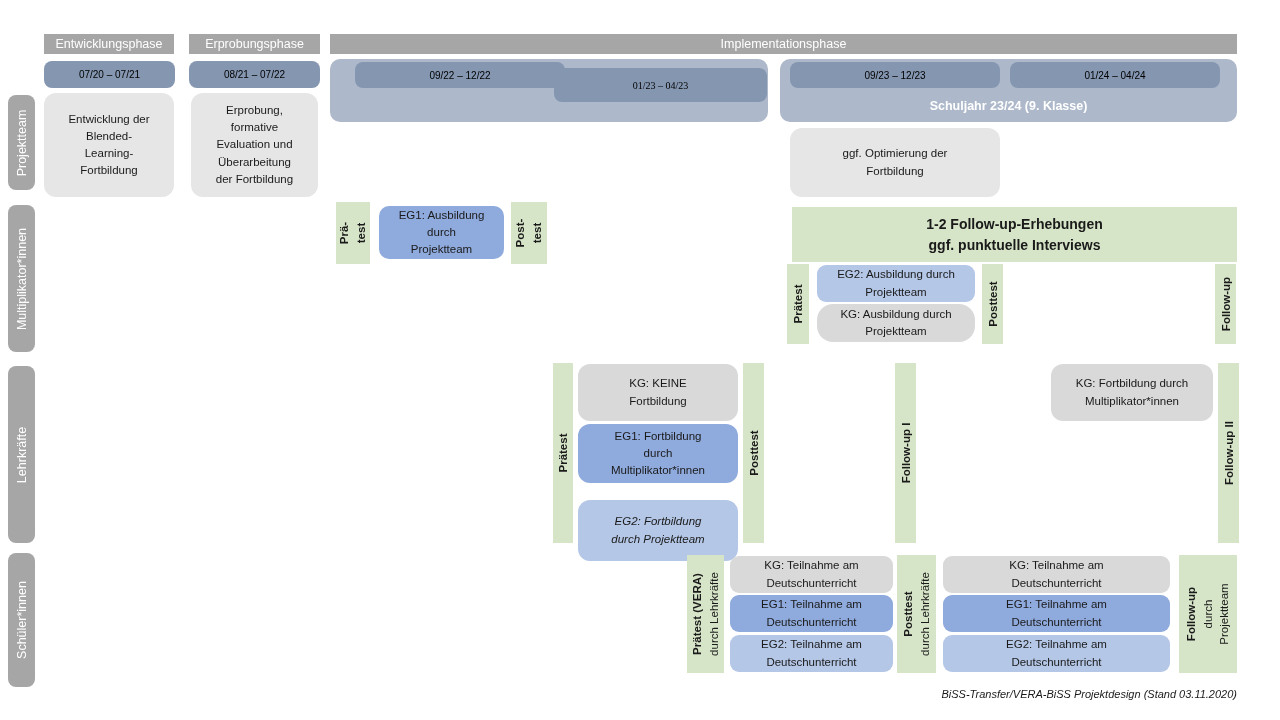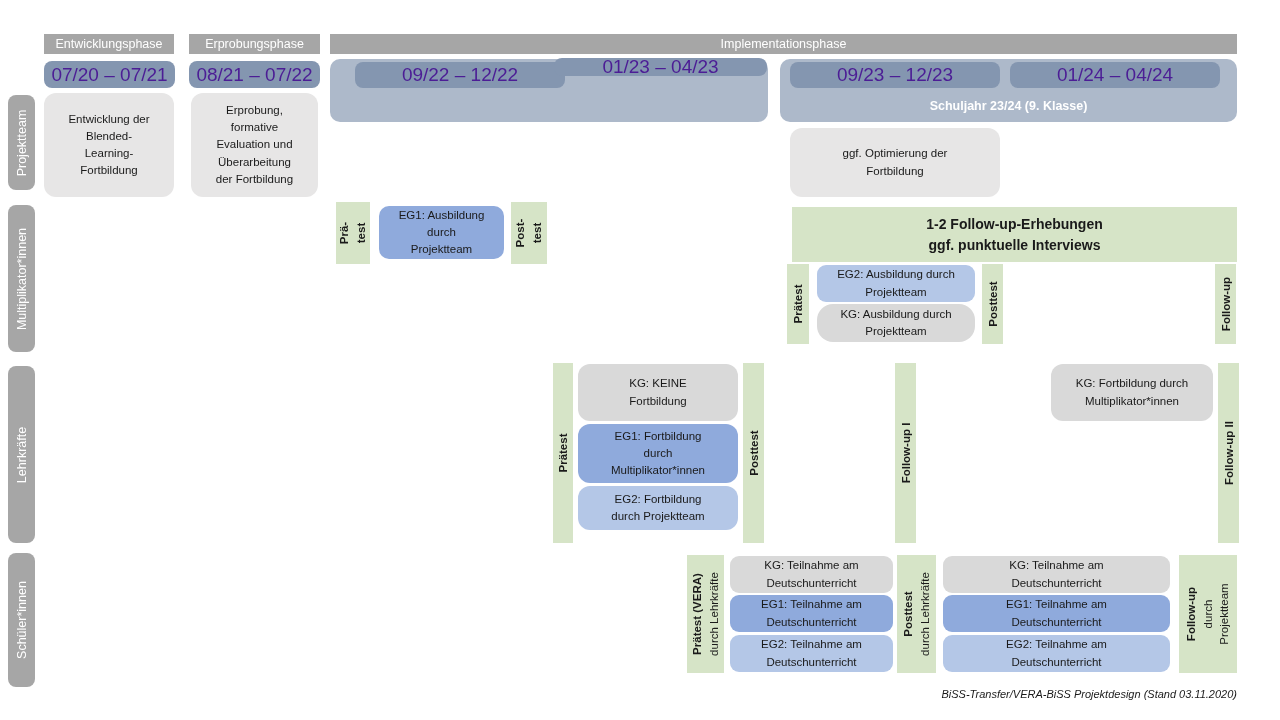--- a/index.html
+++ b/index.html
@@ -8,21 +8,21 @@
     font-family:"Liberation Sans", sans-serif;color:#1a1a1a;overflow:hidden;
   }
   .abs{position:absolute;box-sizing:border-box;}
   
   .phase{
     background:#a6a6a6;color:#ffffff;font-size:12.5px;
     display:flex;align-items:center;justify-content:center;
   }
   
   .datebar{
-    background:#8496b0;color:#4c1d95;font-size:19px;border-radius:8px;
+    background:#8496b0;color:#000000;font-size:10px;border-radius:8px;
     display:flex;align-items:center;justify-content:center;
   }
   
   .syc{background:#adb9ca;border-radius:10px;}
   .sylabel{
     color:#ffffff;font-weight:bold;font-size:12.5px;
     display:flex;align-items:center;justify-content:center;text-align:center;
   }
   
   .box{
@@ -61,21 +61,21 @@
 
 <div class="abs phase" style="left:44px;top:34px;width:130px;height:20px;">Entwicklungsphase</div>
 <div class="abs phase" style="left:189px;top:34px;width:131px;height:20px;">Erprobungsphase</div>
 <div class="abs phase" style="left:330px;top:34px;width:907px;height:20px;">Implementationsphase</div>
 
 <div class="abs datebar" style="left:44px;top:61px;width:131px;height:27px;">07/20 – 07/21</div>
 <div class="abs datebar" style="left:189px;top:61px;width:131px;height:27px;">08/21 – 07/22</div>
 
 <div class="abs syc" style="left:330px;top:59px;width:438px;height:63px;"></div>
 <div class="abs datebar" style="left:336px;top:62px;width:210px;height:26px;margin-left:19px;">09/22 – 12/22</div>
-<div class="abs datebar" style="left:554px;top:58px;width:213px;height:18px;">01/23 – 04/23</div>
+<div class="abs datebar" style="left:554px;top:68px;width:213px;height:34px;font-family:Liberation Serif, serif;">01/23 – 04/23</div>
 <div class="abs sylabel" style="left:330px;top:92px;width:438px;height:28px;margin-top:35px;">Schuljahr 22/23 (8. Klasse)</div>
 
 <div class="abs syc" style="left:780px;top:59px;width:457px;height:63px;"></div>
 <div class="abs datebar" style="left:790px;top:62px;width:210px;height:26px;">09/23 – 12/23</div>
 <div class="abs datebar" style="left:1010px;top:62px;width:210px;height:26px;">01/24 – 04/24</div>
 <div class="abs sylabel" style="left:780px;top:92px;width:457px;height:28px;">Schuljahr 23/24 (9. Klasse)</div>
 
 <div class="abs vbar rowlabel" style="left:8px;top:95px;width:27px;height:95px;">
   <div class="rot">Projektteam</div>
 </div>
@@ -133,21 +133,21 @@
 </div>
 
 <div class="abs vbar green" style="left:553px;top:363px;width:20px;height:180px;">
   <div class="rot b">Prätest</div>
 </div>
 <div class="abs box kg" style="left:578px;top:364px;width:160px;height:57px;">KG: KEINE
 Fortbildung</div>
 <div class="abs box eg1" style="left:578px;top:424px;width:160px;height:59px;">EG1: Fortbildung
 durch
 Multiplikator*innen</div>
-<div class="abs box eg2" style="left:578px;top:486px;width:160px;height:44px;">EG2: Fortbildung
+<div class="abs box eg2" style="left:578px;top:500px;width:160px;height:61px;font-style:italic;">EG2: Fortbildung
 durch Projektteam</div>
 <div class="abs vbar green" style="left:743px;top:363px;width:21px;height:180px;">
   <div class="rot b">Posttest</div>
 </div>
 <div class="abs vbar green" style="left:895px;top:363px;width:21px;height:180px;">
   <div class="rot b">Follow-up I</div>
 </div>
 <div class="abs box kg" style="left:1051px;top:364px;width:162px;height:57px;">KG: Fortbildung durch
 Multiplikator*innen</div>
 <div class="abs vbar green" style="left:1218px;top:363px;width:21px;height:180px;">

